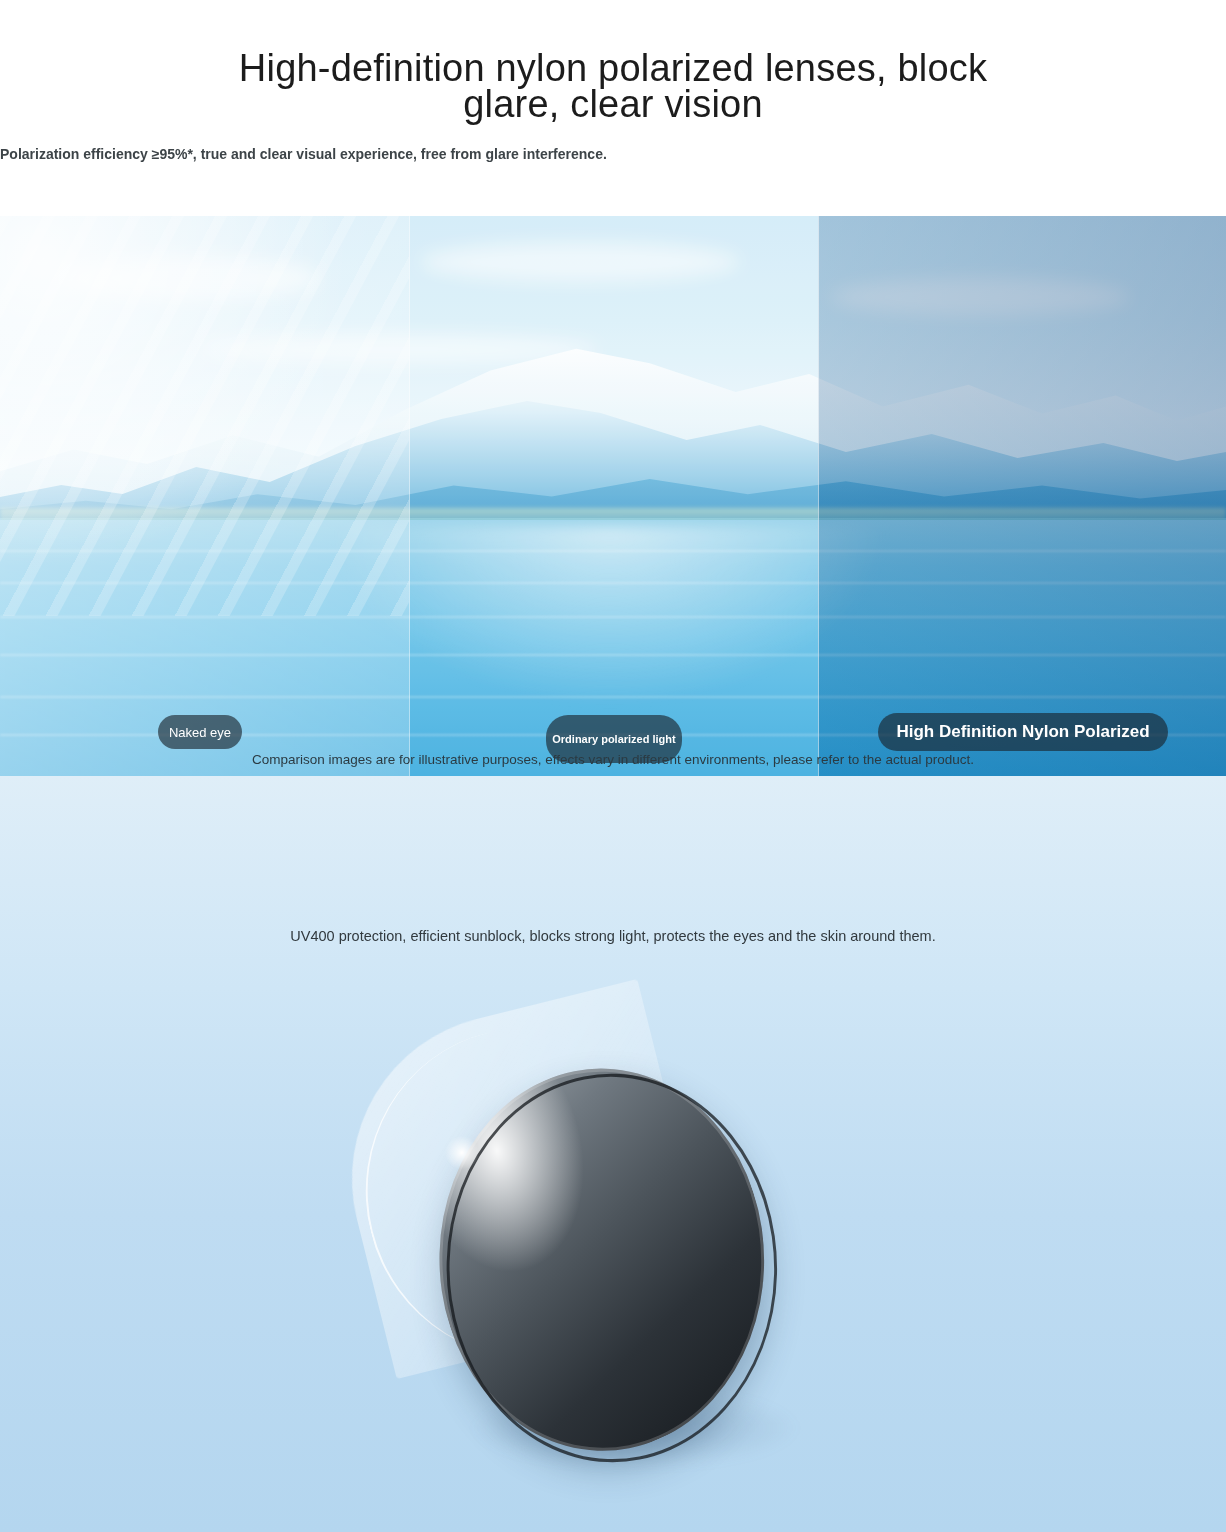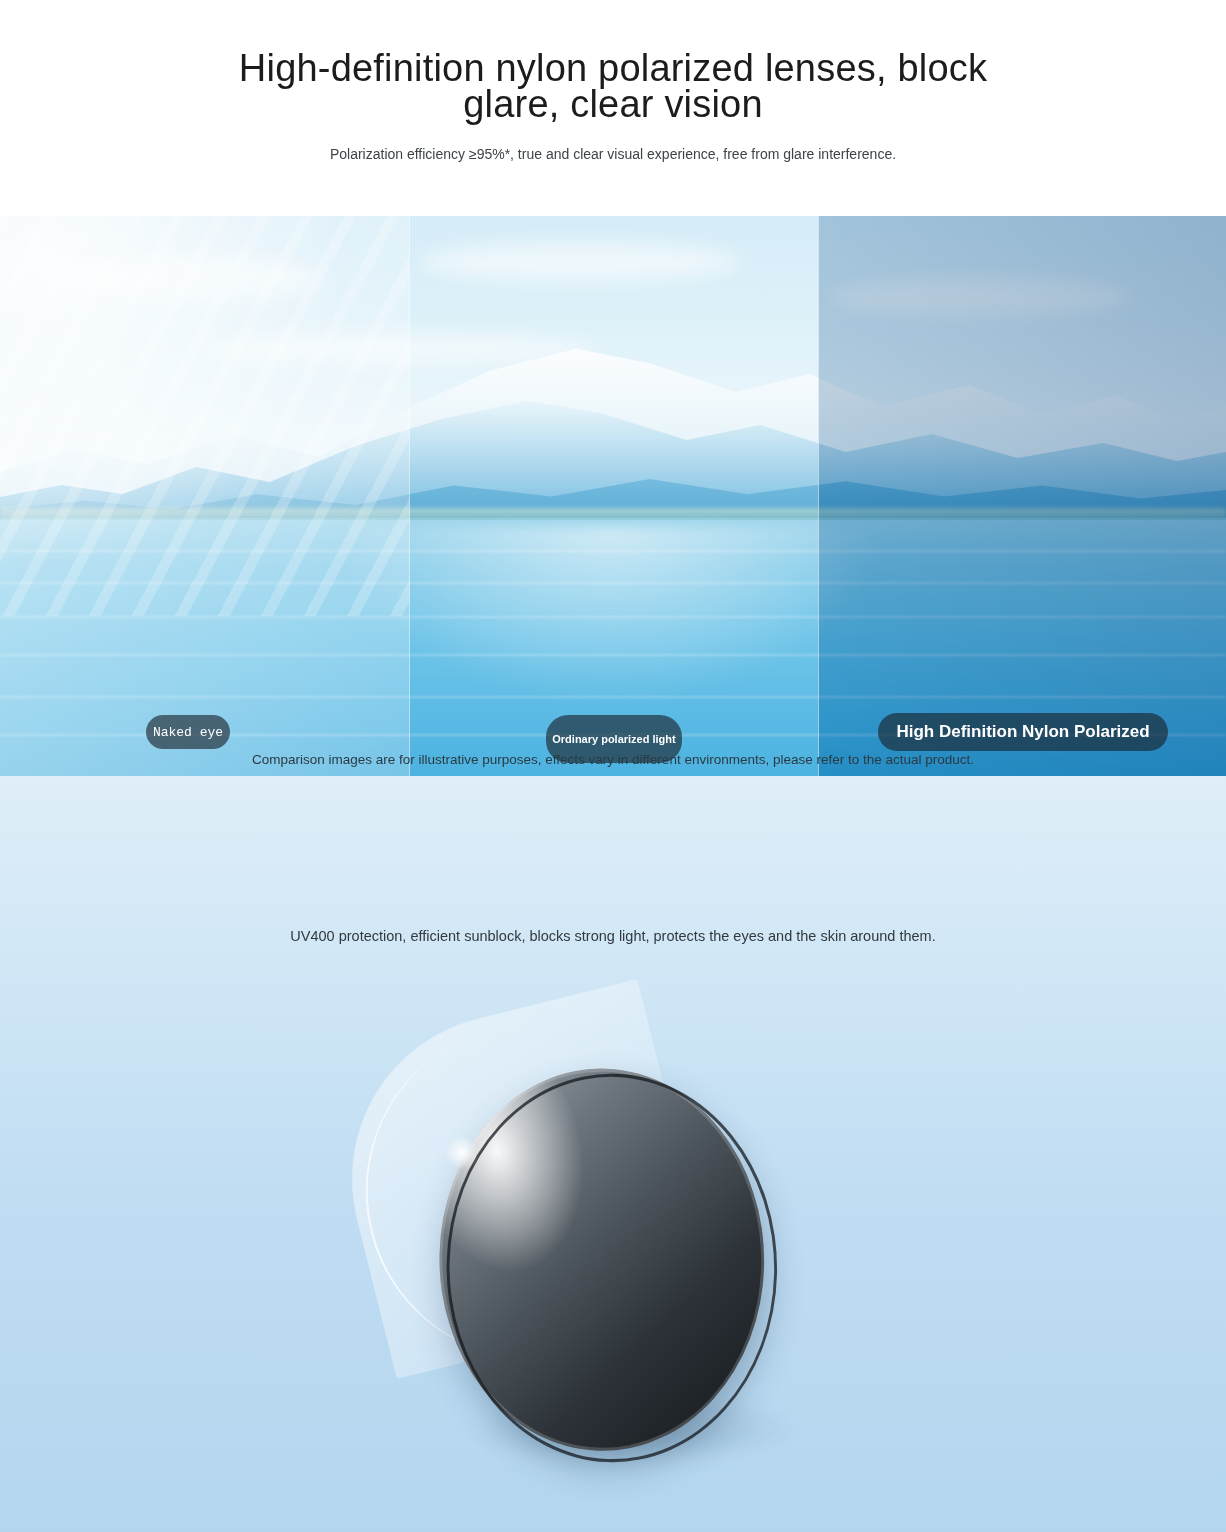--- a/index.html
+++ b/index.html
@@ -33,24 +33,24 @@
     color: #1c1c1c;
     font-weight: 400;
     letter-spacing: .2px;
   }
   .sec1-title .l2 { display: block; }
   .sec1-sub {
     position: absolute;
     top: 146px;
     left: 0;
     width: 1226px;
-    text-align: center;
+    text-align: left;
     font-size: 14px;
     color: #3d4448;
-    font-weight: 400;
+    font-weight: 700;
   }
 
   
   .compare {
     position: relative;
     width: 1226px;
     height: 560px;
     overflow: hidden;
   }
   
@@ -161,21 +161,21 @@
     position: absolute;
     top: 499px;
     border-radius: 22px;
     background: rgba(24,32,40,.62);
     color: #ffffff;
     display: flex;
     align-items: center;
     justify-content: center;
     font-weight: 700;
   }
-  .pill-1 { left: 146px; width: 84px;  height: 34px; font-size: 13px; font-weight: 400; font-family: Liberation Mono, monospace;}
+  .pill-1 { left: 158px; width: 84px;  height: 34px; font-size: 13px; font-weight: 400;}
   .pill-2 { left: 546px; width: 136px; height: 48px; font-size: 11px; }
   .pill-3 { left: 878px; width: 290px; height: 38px; font-size: 17px; top: 497px; }
   .compare-note {
     position: absolute;
     left: 0; top: 500px;
     width: 1226px;
     text-align: center;
     font-size: 13.5px;
     color: #2b3a42;
     margin-top: 36px;

